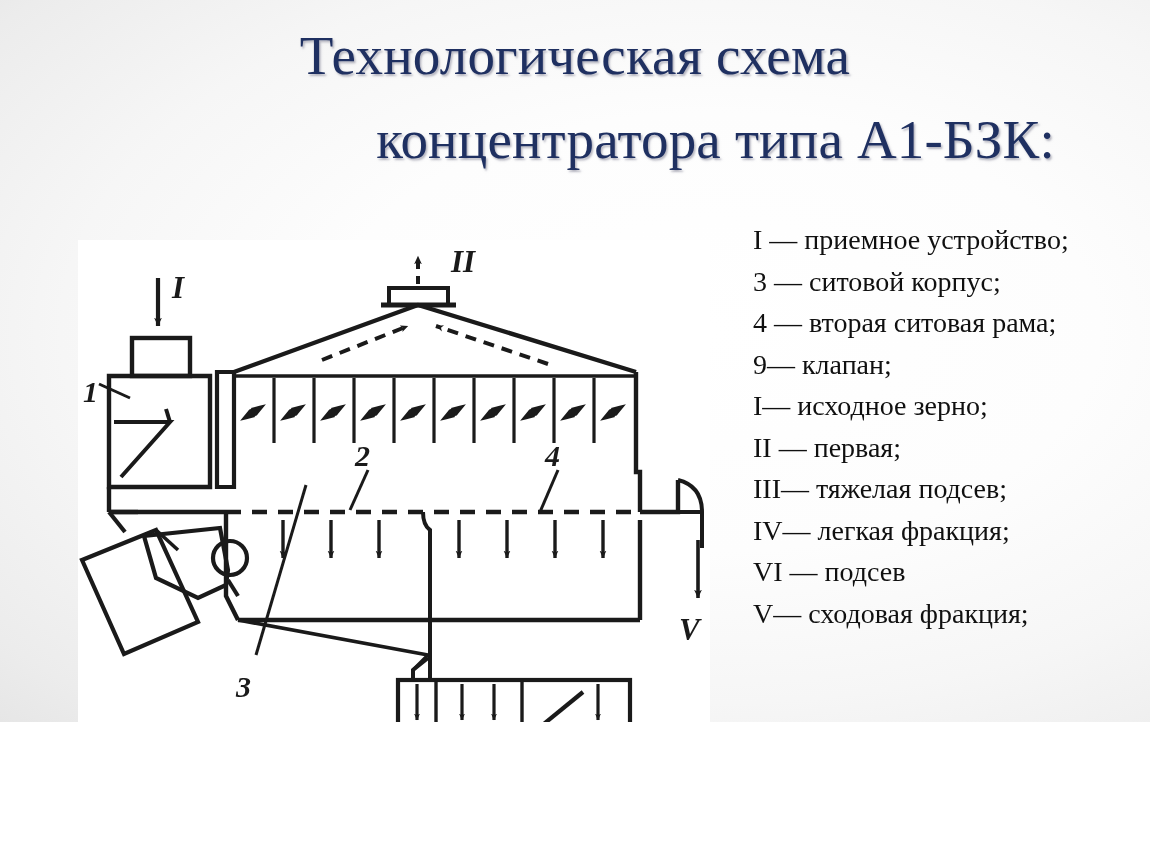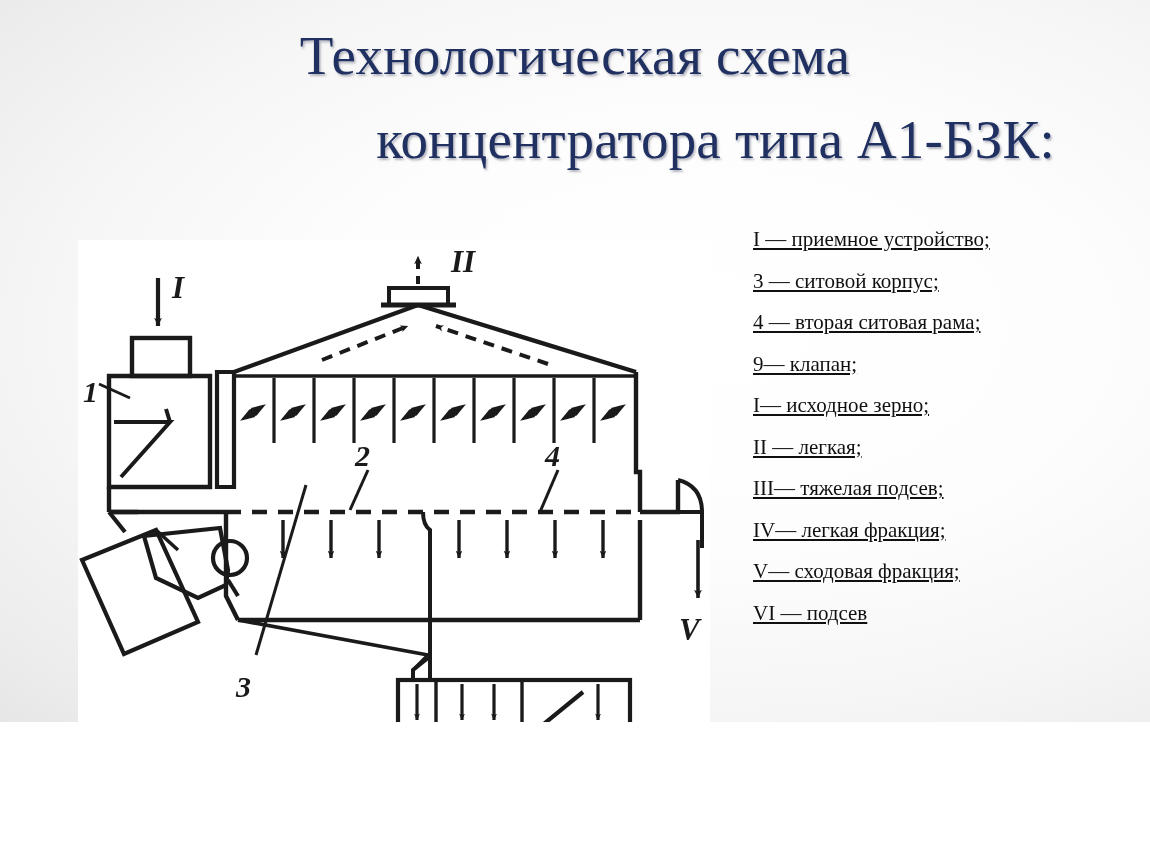--- a/index.html
+++ b/index.html
@@ -46,23 +46,22 @@
   #title-line1 { display: block; }
   #title-line2 { display: block; text-align: right; }
 
   
   #legend {
     position: absolute;
     left: 753px;
     top: 219px;
     width: 392px;
     color: #101010;
-    font-size: 21px;
+    font-size: 28px;
     line-height: 41.5px;
-    text-decoration: underline;
   }
   #legend .legend-line {
     display: block;
     white-space: pre-wrap;
   }
 
   
   #figure-panel {
     position: absolute;
     left: 78px;
@@ -93,25 +92,25 @@
     <span id="title-line1">Технологическая схема</span>
     <span id="title-line2">концентратора типа А1-БЗК:</span>
   </div>
 
   <div id="legend">
     <span class="legend-line">I — приемное устройство;</span>
     <span class="legend-line">3 — ситовой корпус;</span>
     <span class="legend-line">4 — вторая ситовая рама;</span>
     <span class="legend-line">9— клапан;</span>
     <span class="legend-line">I— исходное зерно;</span>
-    <span class="legend-line">II — легкая;</span>
+    <span class="legend-line">II — первая;</span>
     <span class="legend-line">III— тяжелая подсев;</span>
     <span class="legend-line">IV— легкая фракция;</span>
+    <span class="legend-line">VI — подсев</span>
     <span class="legend-line">V— сходовая фракция;</span>
-    <span class="legend-line">VI — подсев</span>
   </div>
 
   <div id="figure-panel">
     <svg id="figure-svg" width="632" height="593" viewBox="0 0 632 593" xmlns="http://www.w3.org/2000/svg">
       <defs>
         <marker id="arrowSolid" markerWidth="9" markerHeight="9" refX="8.3" refY="4.5" orient="auto" markerUnits="userSpaceOnUse">
           <path d="M0,0.6 L8.6,4.5 L0,8.4 L2.4,4.5 Z" fill="#1a1a1a"></path>
         </marker>
         <marker id="arrowSolidSm" markerWidth="8" markerHeight="8" refX="7.4" refY="4" orient="auto" markerUnits="userSpaceOnUse">
           <path d="M0,0.6 L7.6,4 L0,7.4 L2.1,4 Z" fill="#1a1a1a"></path>

